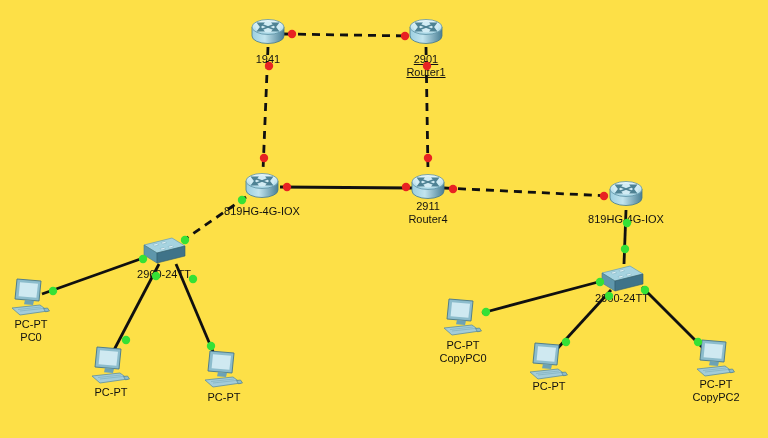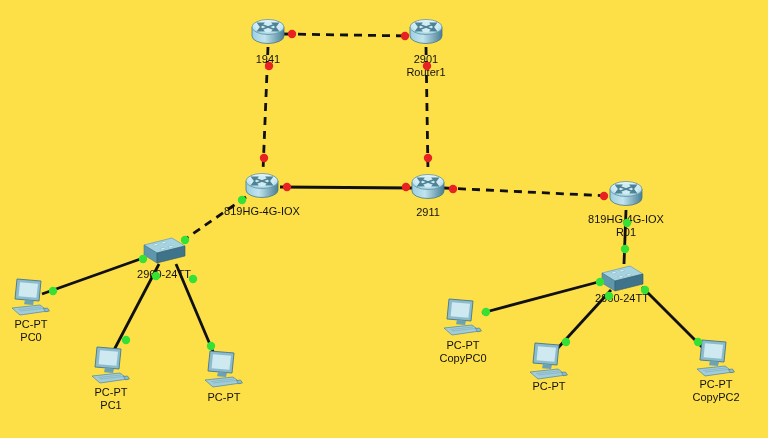--- a/index.html
+++ b/index.html
@@ -89,48 +89,48 @@
         </svg>
       </div>
       <div class="dev-label" style="left: 193px; top: 53px; color: rgb(17, 17, 17);">
         <div>1941</div>
       </div>
       <div class="device" style="left: 408px; top: 17px;">
         <svg width="36" height="30">
           <use href="#icon-router"></use>
         </svg>
       </div>
-      <div class="dev-label" style="left: 351px; top: 53px; color: rgb(17, 17, 17);">
+      <div class="dev-label" style="left: 351px; top: 53px; color: rgb(17, 17, 17); text-decoration: underline;">
         <div>2901</div>
         <div>Router1</div>
       </div>
       <div class="device" style="left: 244px; top: 171px;">
         <svg width="36" height="30">
           <use href="#icon-router"></use>
         </svg>
       </div>
       <div class="dev-label" style="left: 187px; top: 205px; color: rgb(17, 17, 17);">
         <div>819HG-4G-IOX</div>
       </div>
       <div class="device" style="left: 410px; top: 172px;">
         <svg width="36" height="30">
           <use href="#icon-router"></use>
         </svg>
       </div>
-      <div class="dev-label" style="left: 353px; top: 206px; color: rgb(17, 17, 17); text-align: center;">
+      <div class="dev-label" style="left: 353px; top: 200px; color: rgb(17, 17, 17); text-align: center;">
         <div>2911</div>
+        <div>Router4</div>
       </div>
       <div class="device" style="left: 608px; top: 179px;">
         <svg width="36" height="30">
           <use href="#icon-router"></use>
         </svg>
       </div>
       <div class="dev-label" style="left: 551px; top: 213px; color: rgb(17, 17, 17);">
         <div>819HG-4G-IOX</div>
-        <div>R01</div>
       </div>
       <div class="device" style="left: 139px; top: 236px;">
         <svg width="50" height="30">
           <use href="#icon-switch"></use>
         </svg>
       </div>
       <div class="dev-label" style="left: 89px; top: 268px; color: rgb(17, 17, 17);">
         <div>2960-24TT</div>
       </div>
       <div class="device" style="left: 597px; top: 264px;">
@@ -150,21 +150,20 @@
         <div>PC-PT</div>
         <div>PC0</div>
       </div>
       <div class="device" style="left: 90px; top: 346px;">
         <svg width="42" height="40">
           <use href="#icon-pc"></use>
         </svg>
       </div>
       <div class="dev-label" style="left: 36px; top: 386px; color: rgb(17, 17, 17);">
         <div>PC-PT</div>
-        <div>PC1</div>
       </div>
       <div class="device" style="left: 203px; top: 350px;">
         <svg width="42" height="40">
           <use href="#icon-pc"></use>
         </svg>
       </div>
       <div class="dev-label" style="left: 149px; top: 391px; color: rgb(17, 17, 17);">
         <div>PC-PT</div>
       </div>
       <div class="device" style="left: 442px; top: 298px;">

